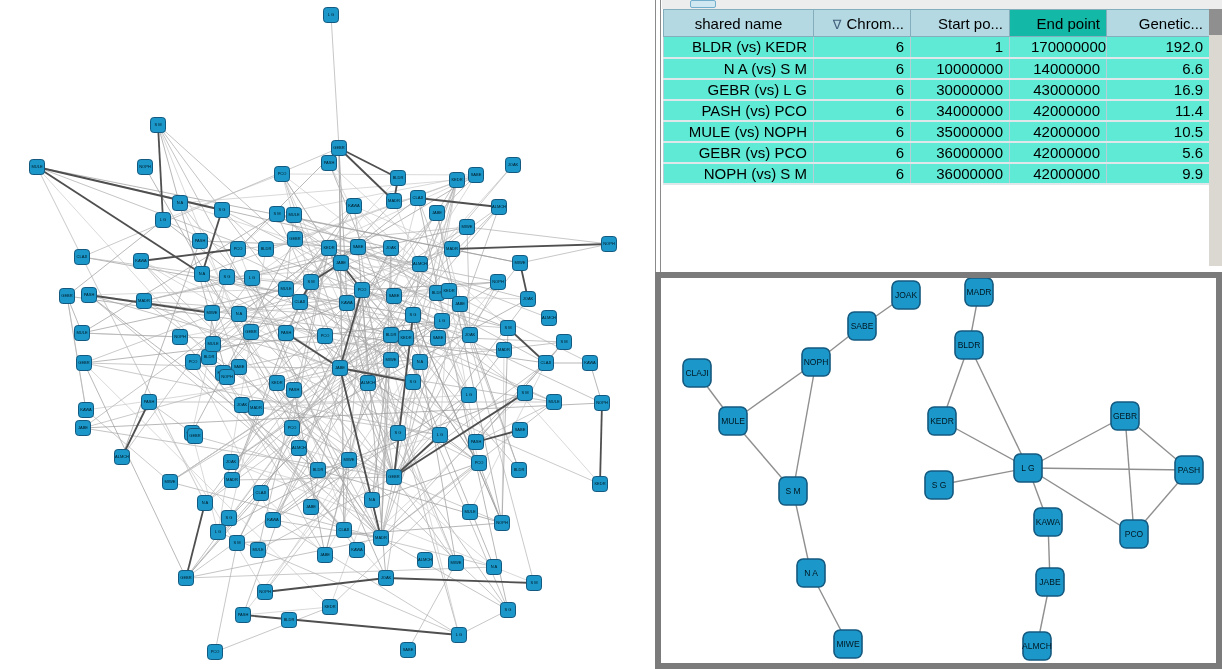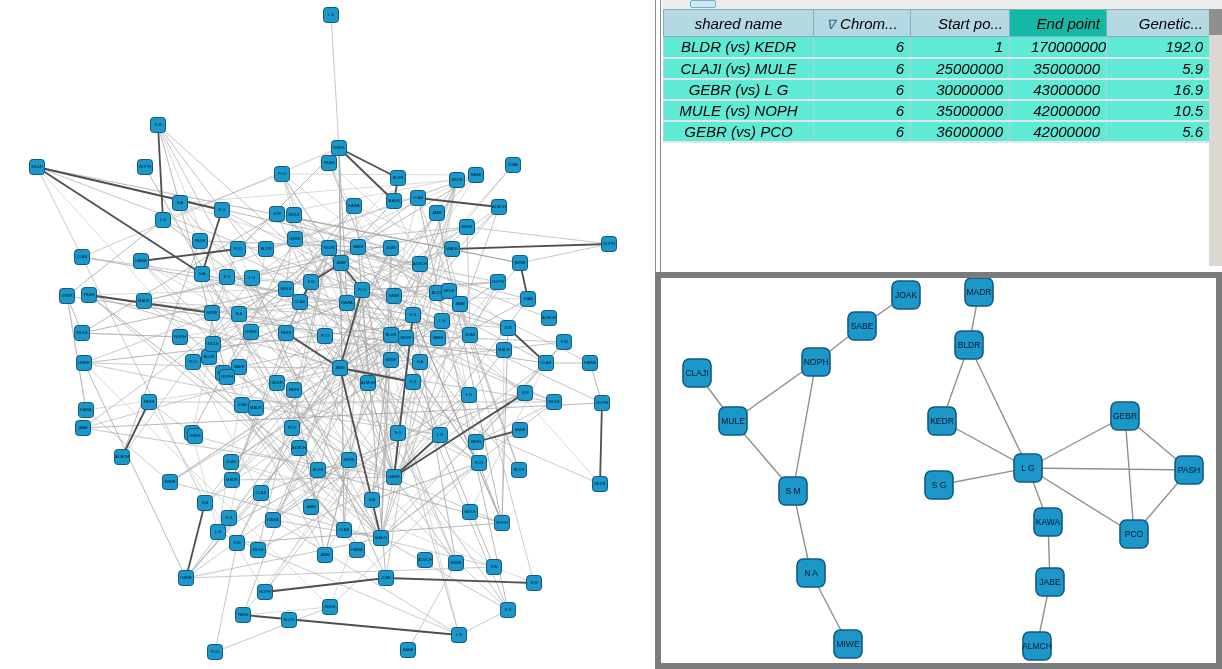--- a/index.html
+++ b/index.html
@@ -7,39 +7,39 @@
   .app {
     position:relative; width:1222px; height:669px; overflow:hidden;
     background:#ffffff; font-family:"Liberation Sans", sans-serif;
   }
   
   .overview-panel { position:absolute; left:0; top:0; width:655px; height:669px; background:#fff; }
   .overview-panel svg { display:block; }
   
   .table-panel {
     position:absolute; left:655px; top:0; width:567px; height:272px;
-    background:#ffffff; border-left:1px solid #8a8a8a;font-style:italic;
+    background:#ffffff; border-left:1px solid #8a8a8a;
   }
   .table-panel .inner-line { position:absolute; left:4px; top:0; width:1px; height:272px; background:#8a8a8a; }
   .top-strip { position:absolute; left:6px; top:0; width:561px; height:9px; background:#ededed; }
   .mini-tab { position:absolute; left:28px; top:0; width:26px; height:8px; background:#cfe8f2; border:1px solid #74aecd; border-radius:2px; }
   .attr-table {
     position:absolute; left:7px; top:9px; width:546px;
     border-collapse:collapse; table-layout:fixed;
     font-size:15px; color:#000; border:1px solid #5f7078; background:#fff;
   }
   .attr-table th {
     height:27px; font-weight:normal; padding:0 6px; white-space:nowrap; overflow:hidden;
     border:1px solid #85aebc;
   }
   .attr-table td {
     height:21px; padding:0 6px; white-space:nowrap; overflow:hidden; background:#5eead4;
     border-left:1px solid #b9cdd6; border-right:1px solid #b9cdd6; border-bottom:2px solid #dfe7ea;
   }
-  .attr-table .al { text-align:center; } .attr-table .ar { text-align:right;padding-left:21px; } .attr-table .ac { text-align:center; }
+  .attr-table .al { text-align:right; } .attr-table .ar { text-align:right;padding-left:21px; } .attr-table .ac { text-align:center; }
   .funnel { color:#44617c; margin-right:5px; font-size:13px; }
   .scroll-strip { position:absolute; left:553px; top:9px; width:14px; height:257px; background:#dbd8d2; }
   .scroll-top { position:absolute; left:0; top:0; width:14px; height:26px; background:#8f8f8f; }
   
   .detail-panel {
     position:absolute; left:655px; top:272px; width:567px; height:397px;
     background:#7b7b7b; padding:6px;
   }
   .detail-inner { width:555px; height:385px; background:#ffffff; }
   .node-label { pointer-events:none; }
@@ -1022,46 +1022,60 @@
         </thead>
       <tbody id="attr-body">
           <tr>
             <td class="al">BLDR (vs) KEDR</td>
             <td class="ar">6</td>
             <td class="ar">1</td>
             <td class="ar">170000000</td>
             <td class="ar">192.0</td>
           </tr>
           <tr>
-            <td class="al">CLAJI (vs) MULE</td>
+            <td class="al">N A (vs) S M</td>
             <td class="ar">6</td>
-            <td class="ar">25000000</td>
-            <td class="ar">35000000</td>
-            <td class="ar">5.9</td>
+            <td class="ar">10000000</td>
+            <td class="ar">14000000</td>
+            <td class="ar">6.6</td>
           </tr>
           <tr>
             <td class="al">GEBR (vs) L G</td>
             <td class="ar">6</td>
             <td class="ar">30000000</td>
             <td class="ar">43000000</td>
             <td class="ar">16.9</td>
+          </tr>
+          <tr>
+            <td class="al">PASH (vs) PCO</td>
+            <td class="ar">6</td>
+            <td class="ar">34000000</td>
+            <td class="ar">42000000</td>
+            <td class="ar">11.4</td>
           </tr>
           <tr>
             <td class="al">MULE (vs) NOPH</td>
             <td class="ar">6</td>
             <td class="ar">35000000</td>
             <td class="ar">42000000</td>
             <td class="ar">10.5</td>
           </tr>
           <tr>
             <td class="al">GEBR (vs) PCO</td>
             <td class="ar">6</td>
             <td class="ar">36000000</td>
             <td class="ar">42000000</td>
             <td class="ar">5.6</td>
+          </tr>
+          <tr>
+            <td class="al">NOPH (vs) S M</td>
+            <td class="ar">6</td>
+            <td class="ar">36000000</td>
+            <td class="ar">42000000</td>
+            <td class="ar">9.9</td>
           </tr>
         </tbody>
     </table>
     <div class="scroll-strip">
       <div class="scroll-top"></div>
     </div>
   </div>
 
   <div class="detail-panel">
     <div class="detail-inner">

